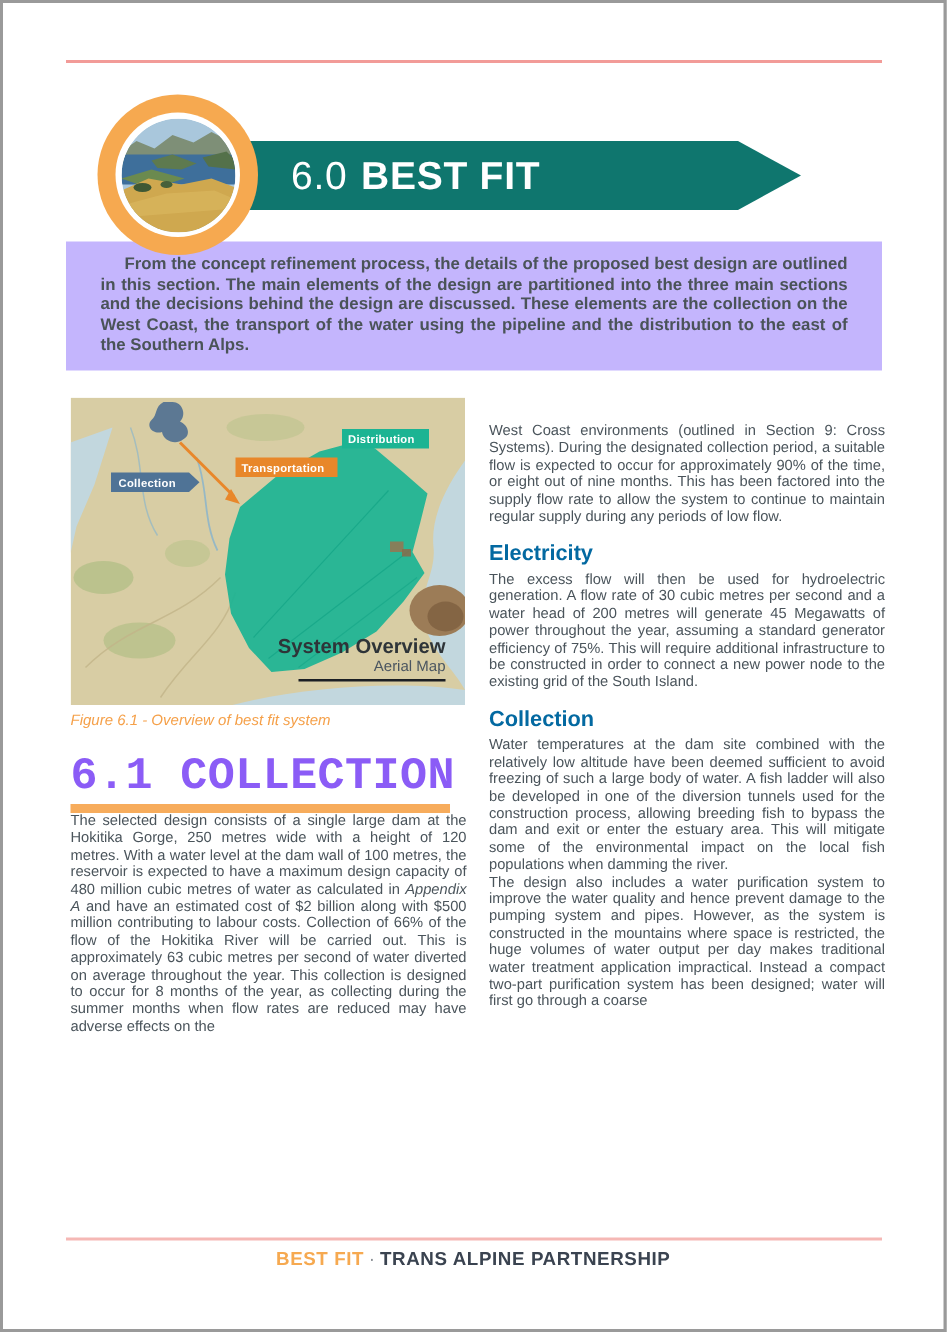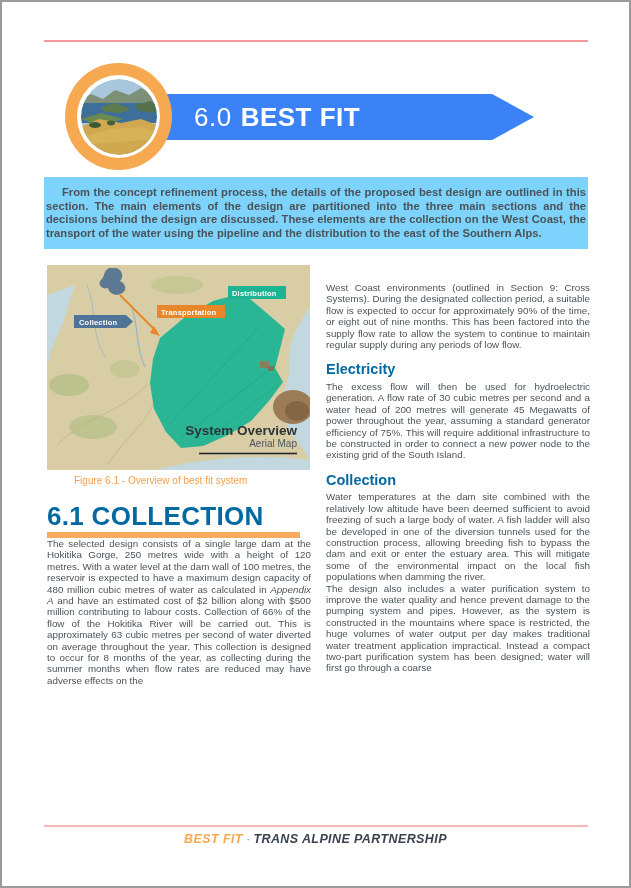--- a/index.html
+++ b/index.html
@@ -7,56 +7,56 @@
     position:relative; width:631px; height:888px; margin:0 auto;
     background:#ffffff; border:2px solid #9a9a9a; box-sizing:border-box;
     font-family:"Liberation Sans", sans-serif; overflow:hidden;
   }
   .rule-top{position:absolute; left:42px; right:41px; top:38px; height:2px; background:#F29B98;}
   .rule-bottom{position:absolute; left:42px; right:41px; top:823px; height:2px; background:#F5B8B5;}
 
   
   .banner{
     position:absolute; left:150px; top:92px; width:382px; height:46px;
-    background:#3b82f6; z-index:1;
+    background:#0f766e; z-index:1;
     clip-path:polygon(0 0, 89% 0, 100% 50%, 89% 100%, 0 100%);
     display:flex; align-items:center; padding-left:42px; box-sizing:border-box;
   }
   .banner .num{color:#fff; font-size:26px; font-weight:400; letter-spacing:.5px;}
   .banner .ttl{color:#fff; font-size:26px; font-weight:700; margin-left:9px; letter-spacing:.5px;}
   .photo-outer{
     position:absolute; left:63px; top:61px; width:107px; height:107px; border-radius:50%;
     background:#F6A950; z-index:2; display:flex; align-items:center; justify-content:center;
   }
   .photo-white{width:83px;height:83px;border-radius:50%;background:#fff;display:flex;align-items:center;justify-content:center;}
   .photo-svg{width:76px;height:76px;border-radius:50%;display:block;}
 
   
   .intro{
-    position:absolute; left:42px; right:41px; top:175px;
-    background:#7dd3fc; padding:9px 2px; box-sizing:border-box;
+    position:absolute; left:42px; right:41px; top:159px;
+    background:#c4b5fd; padding:9px 23px; box-sizing:border-box;
     font-size:11.2px; line-height:13.6px; font-weight:700; color:#4A5358;
     text-align:justify; text-indent:16px;
   }
 
   
   .content{position:absolute; left:45px; top:263px; width:543px; display:flex; gap:15px;}
   .col{width:264px;}
   .map-wrap{width:263px; height:205px; overflow:hidden;}
-  .caption{font-size:10px; color:#F5A049; margin-top:5px;margin-left:27px;}
-  .h-section{font-size:26px; font-weight:800; color:#0369a1; margin-top:17px; line-height:1; letter-spacing:.3px;}
+  .caption{font-size:10px; font-style:italic; color:#F5A049; margin-top:5px;}
+  .h-section{font-size:30px; font-weight:800; color:#8b5cf6; margin-top:17px; line-height:1; letter-spacing:.3px;font-family:Liberation Mono, monospace;}
   .h-bar{height:6px; background:#F7AC5C; margin-top:3px; width:253px;}
   p.body{font-size:9.8px; line-height:11.4px; color:#4A545B; text-align:justify; margin:0;}
   .lead{margin-top:13px;}
   .h-sub{font-size:14.5px; font-weight:700; color:#0369a1; margin:12px 0 4px 0; line-height:1;}
   .col-r p.first{margin-top:17px;}
   .ital{font-style:italic;}
 
   
-  .footer{position:absolute; left:0; right:0; top:830px; text-align:center; font-size:12.5px; font-weight:700; letter-spacing:.4px;font-style:italic;}
+  .footer{position:absolute; left:0; right:0; top:830px; text-align:center; font-size:12.5px; font-weight:700; letter-spacing:.4px;}
   .footer .f-orange{color:#F6A950;}
   .footer .f-sep{color:#8a8f94; font-weight:400; padding:0 3px;}
   .footer .f-dark{color:#3A4350;}
 
   .map-label{font-size:7.5px; font-weight:700; fill:#ffffff; letter-spacing:.2px;}
 </style>
 </head>
 <body>
 
 <div class="page">

